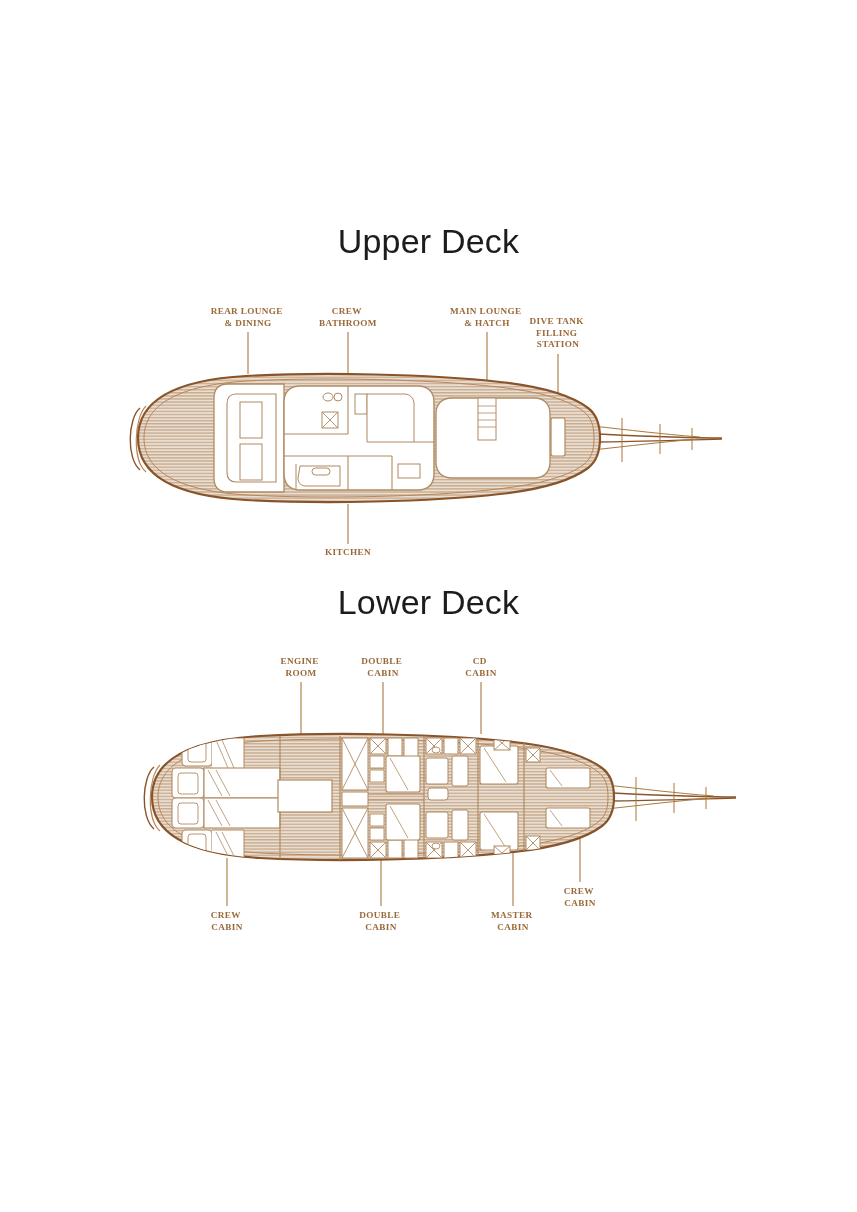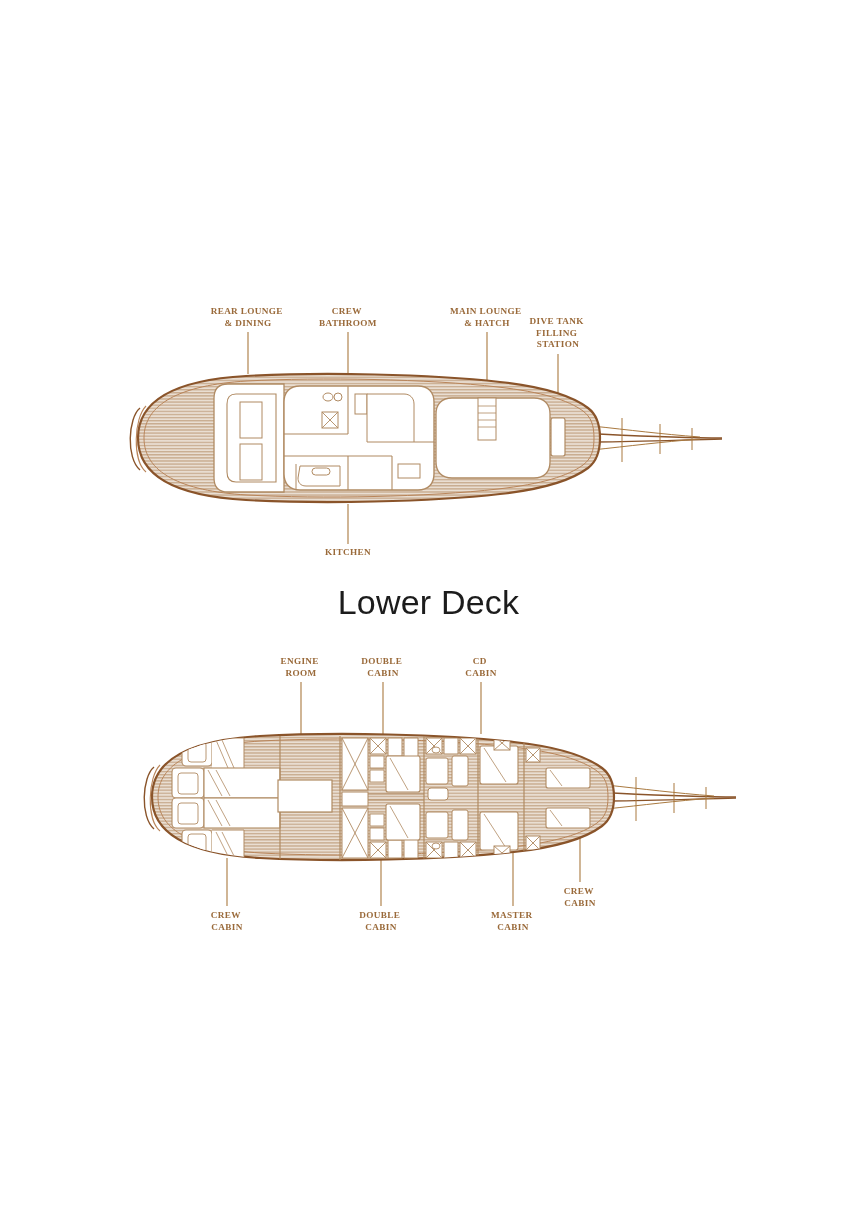--- a/index.html
+++ b/index.html
@@ -37,20 +37,21 @@
     fill:#9a6a3a;
     font-size:9.2px;
     letter-spacing:0.35px;
   }
 </style>
 </head>
 <body>
 
 <div class="page">
 
+  <div class="deck-title" id="title-upper">Upper Deck</div>
 
   <div class="deck-figure" id="fig-upper">
     <svg width="857" height="270" viewBox="0 0 857 270" xmlns="http://www.w3.org/2000/svg">
       <defs>
         <pattern id="deckStripeU" width="6" height="3.1" patternUnits="userSpaceOnUse">
           <rect width="6" height="3.1" fill="#e9ded2"></rect>
           <rect width="6" height="1.35" fill="#c9ad91"></rect>
         </pattern>
         <clipPath id="hullClipU">
           <path d="M138 142

